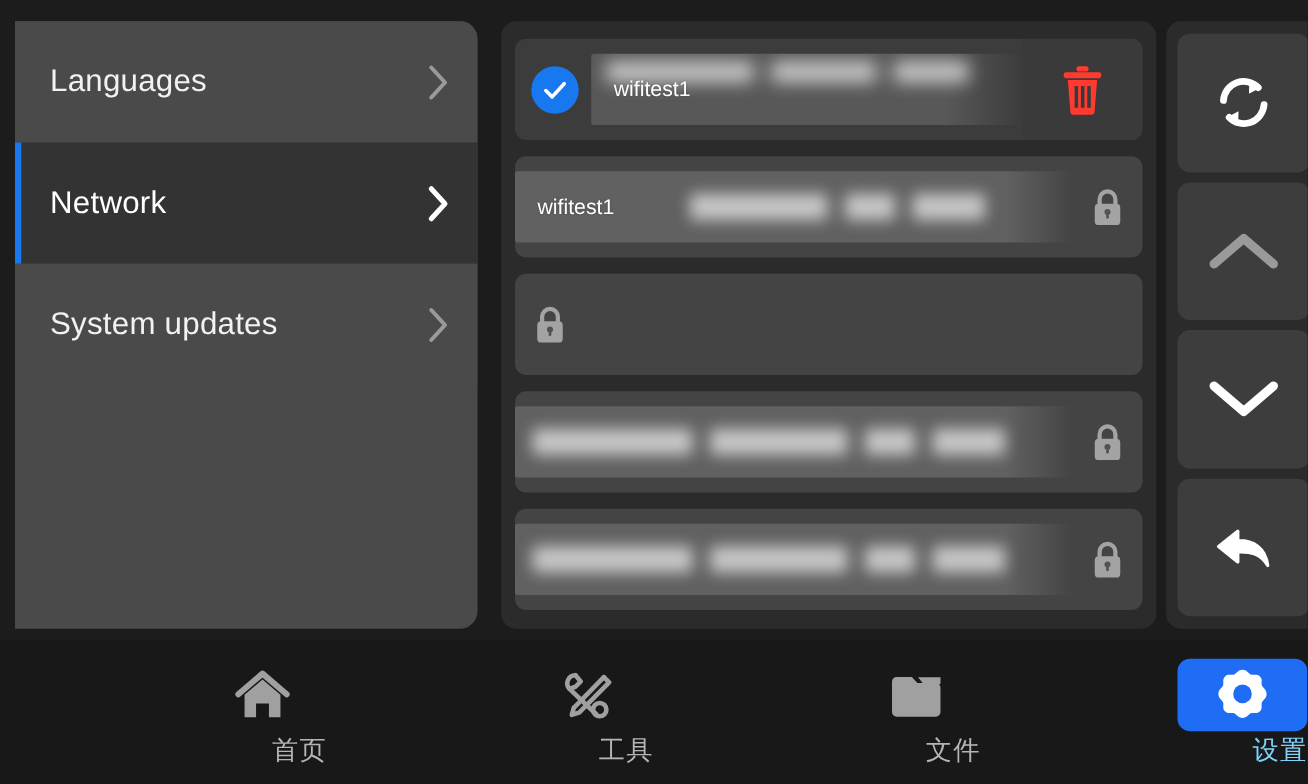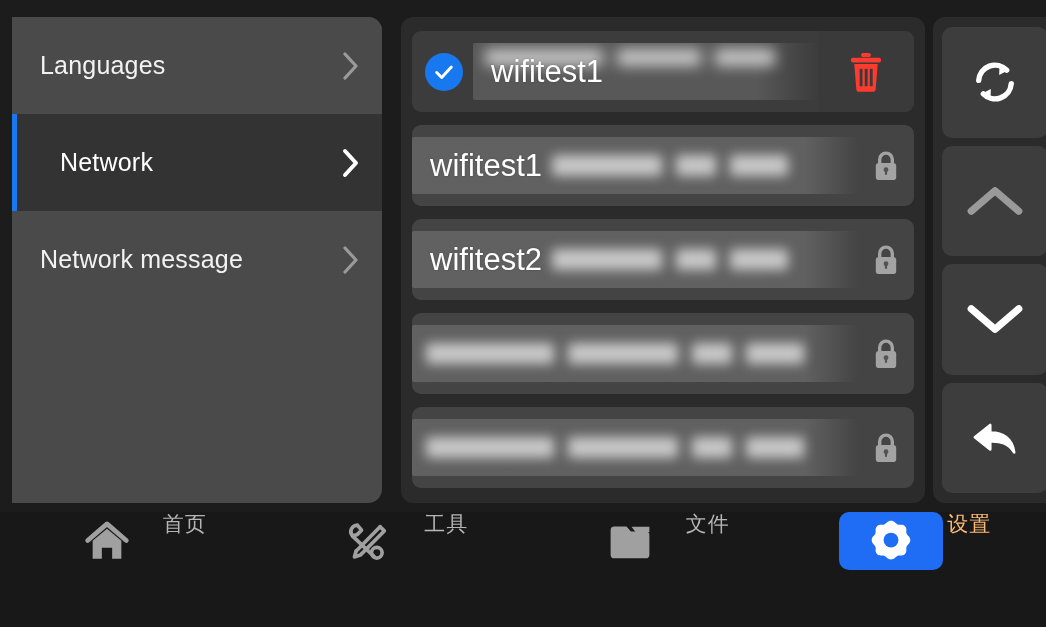--- a/index.html
+++ b/index.html
@@ -73,21 +73,20 @@
     font-size: 25px;
     font-weight: 400;
     color: #f2f2f2;
     letter-spacing: 0.2px;
     flex: 1;
     white-space: nowrap;
   }
 
   .sidebar-item.selected .sidebar-label {
     color: #ffffff;
-    margin-left: 20px;
   }
 
   .chev-right {
     width: 22px;
     height: 30px;
     flex: none;
     opacity: 0.55;
   }
   .sidebar-item.selected .chev-right { opacity: 1; }
   .chev-right svg { display: block; width: 100%; height: 100%; }
@@ -153,21 +152,21 @@
   }
 
   .wifi-row.connected .ssid-wrap {
     background: linear-gradient(to right,
                 rgba(140,140,140,0.35) 0%,
                 rgba(140,140,140,0.35) 82%,
                 rgba(140,140,140,0.0) 100%);
   }
 
   .ssid-text {
-    font-size: 31px;
+    font-size: 17px;
     font-weight: 400;
     color: #ffffff;
     white-space: nowrap;
     position: relative;
     z-index: 2;
     text-shadow: 0 0 2px rgba(0,0,0,0.25);
   }
 
   
   .blur-meta {
@@ -248,22 +247,22 @@
     height: 115px;
     background: #181818;
     display: flex;
     align-items: center;
   }
 
   .nav-item {
     flex: 1;
     height: 100%;
     display: flex;
-    flex-direction: row;
-    align-items: flex-start;
+    flex-direction: column;
+    align-items: flex-end;
     justify-content: center;
     gap: 4px;
     cursor: pointer;
   }
 
   .nav-icon-box {
     width: 104px;
     height: 58px;
     display: flex;
     align-items: center;
@@ -274,21 +273,21 @@
     background: #1f6df5;
   }
   .nav-icon-box svg { display: block; }
 
   .nav-label {
     font-size: 21px;
     color: #b5b5b5;
     letter-spacing: 1px;
     line-height: 1.1;
   }
-  .nav-item.active .nav-label { color: #fdba74; }
+  .nav-item.active .nav-label { color: #7dd3fc; }
 </style>
 </head>
 <body>
 
 <div id="app">
 
   <div class="content-area">
 
     <nav class="sidebar">
 
@@ -304,21 +303,21 @@
       <div class="sidebar-item selected">
         <span class="sidebar-label">Network</span>
         <span class="chev-right">
           <svg viewBox="0 0 22 30">
               <path d="M5 3 L16 15 L5 27" fill="none" stroke="#ffffff" stroke-width="4" stroke-linecap="round" stroke-linejoin="round"></path>
             </svg>
         </span>
       </div>
 
       <div class="sidebar-item">
-        <span class="sidebar-label">Network message</span>
+        <span class="sidebar-label">System updates</span>
         <span class="chev-right">
           <svg viewBox="0 0 22 30">
               <path d="M5 3 L16 15 L5 27" fill="none" stroke="#dcdcdc" stroke-width="3.2" stroke-linecap="round" stroke-linejoin="round"></path>
             </svg>
         </span>
       </div>
 
 
 
     </nav>
@@ -364,28 +363,20 @@
           <svg viewBox="0 0 24 28">
             <path d="M6.8 12 V8.6 a5.2 5.2 0 0 1 10.4 0 V12" fill="none" stroke="#c8c8c8" stroke-width="2.8"></path>
             <rect x="3.6" y="11.6" width="16.8" height="14" rx="2.6" fill="#c8c8c8"></rect>
             <circle cx="12" cy="17" r="2" fill="#5a5a5a"></circle>
             <rect x="11.1" y="17" width="1.8" height="4.4" rx="0.9" fill="#5a5a5a"></rect>
           </svg>
         </span>
       </div>
 
       <div class="wifi-row">
-        <span class="ssid-wrap">
-          <span class="blur-meta" style="left:140px">
-            <span class="blob" style="width:110px"></span>
-            <span class="blob" style="width:40px"></span>
-            <span class="blob" style="width:58px"></span>
-          </span>
-          <span class="ssid-text">wifitest2</span>
-        </span>
         <span class="lock-icon">
           <svg viewBox="0 0 24 28">
             <path d="M6.8 12 V8.6 a5.2 5.2 0 0 1 10.4 0 V12" fill="none" stroke="#c8c8c8" stroke-width="2.8"></path>
             <rect x="3.6" y="11.6" width="16.8" height="14" rx="2.6" fill="#c8c8c8"></rect>
             <circle cx="12" cy="17" r="2" fill="#5a5a5a"></circle>
             <rect x="11.1" y="17" width="1.8" height="4.4" rx="0.9" fill="#5a5a5a"></rect>
           </svg>
         </span>
       </div>
 

